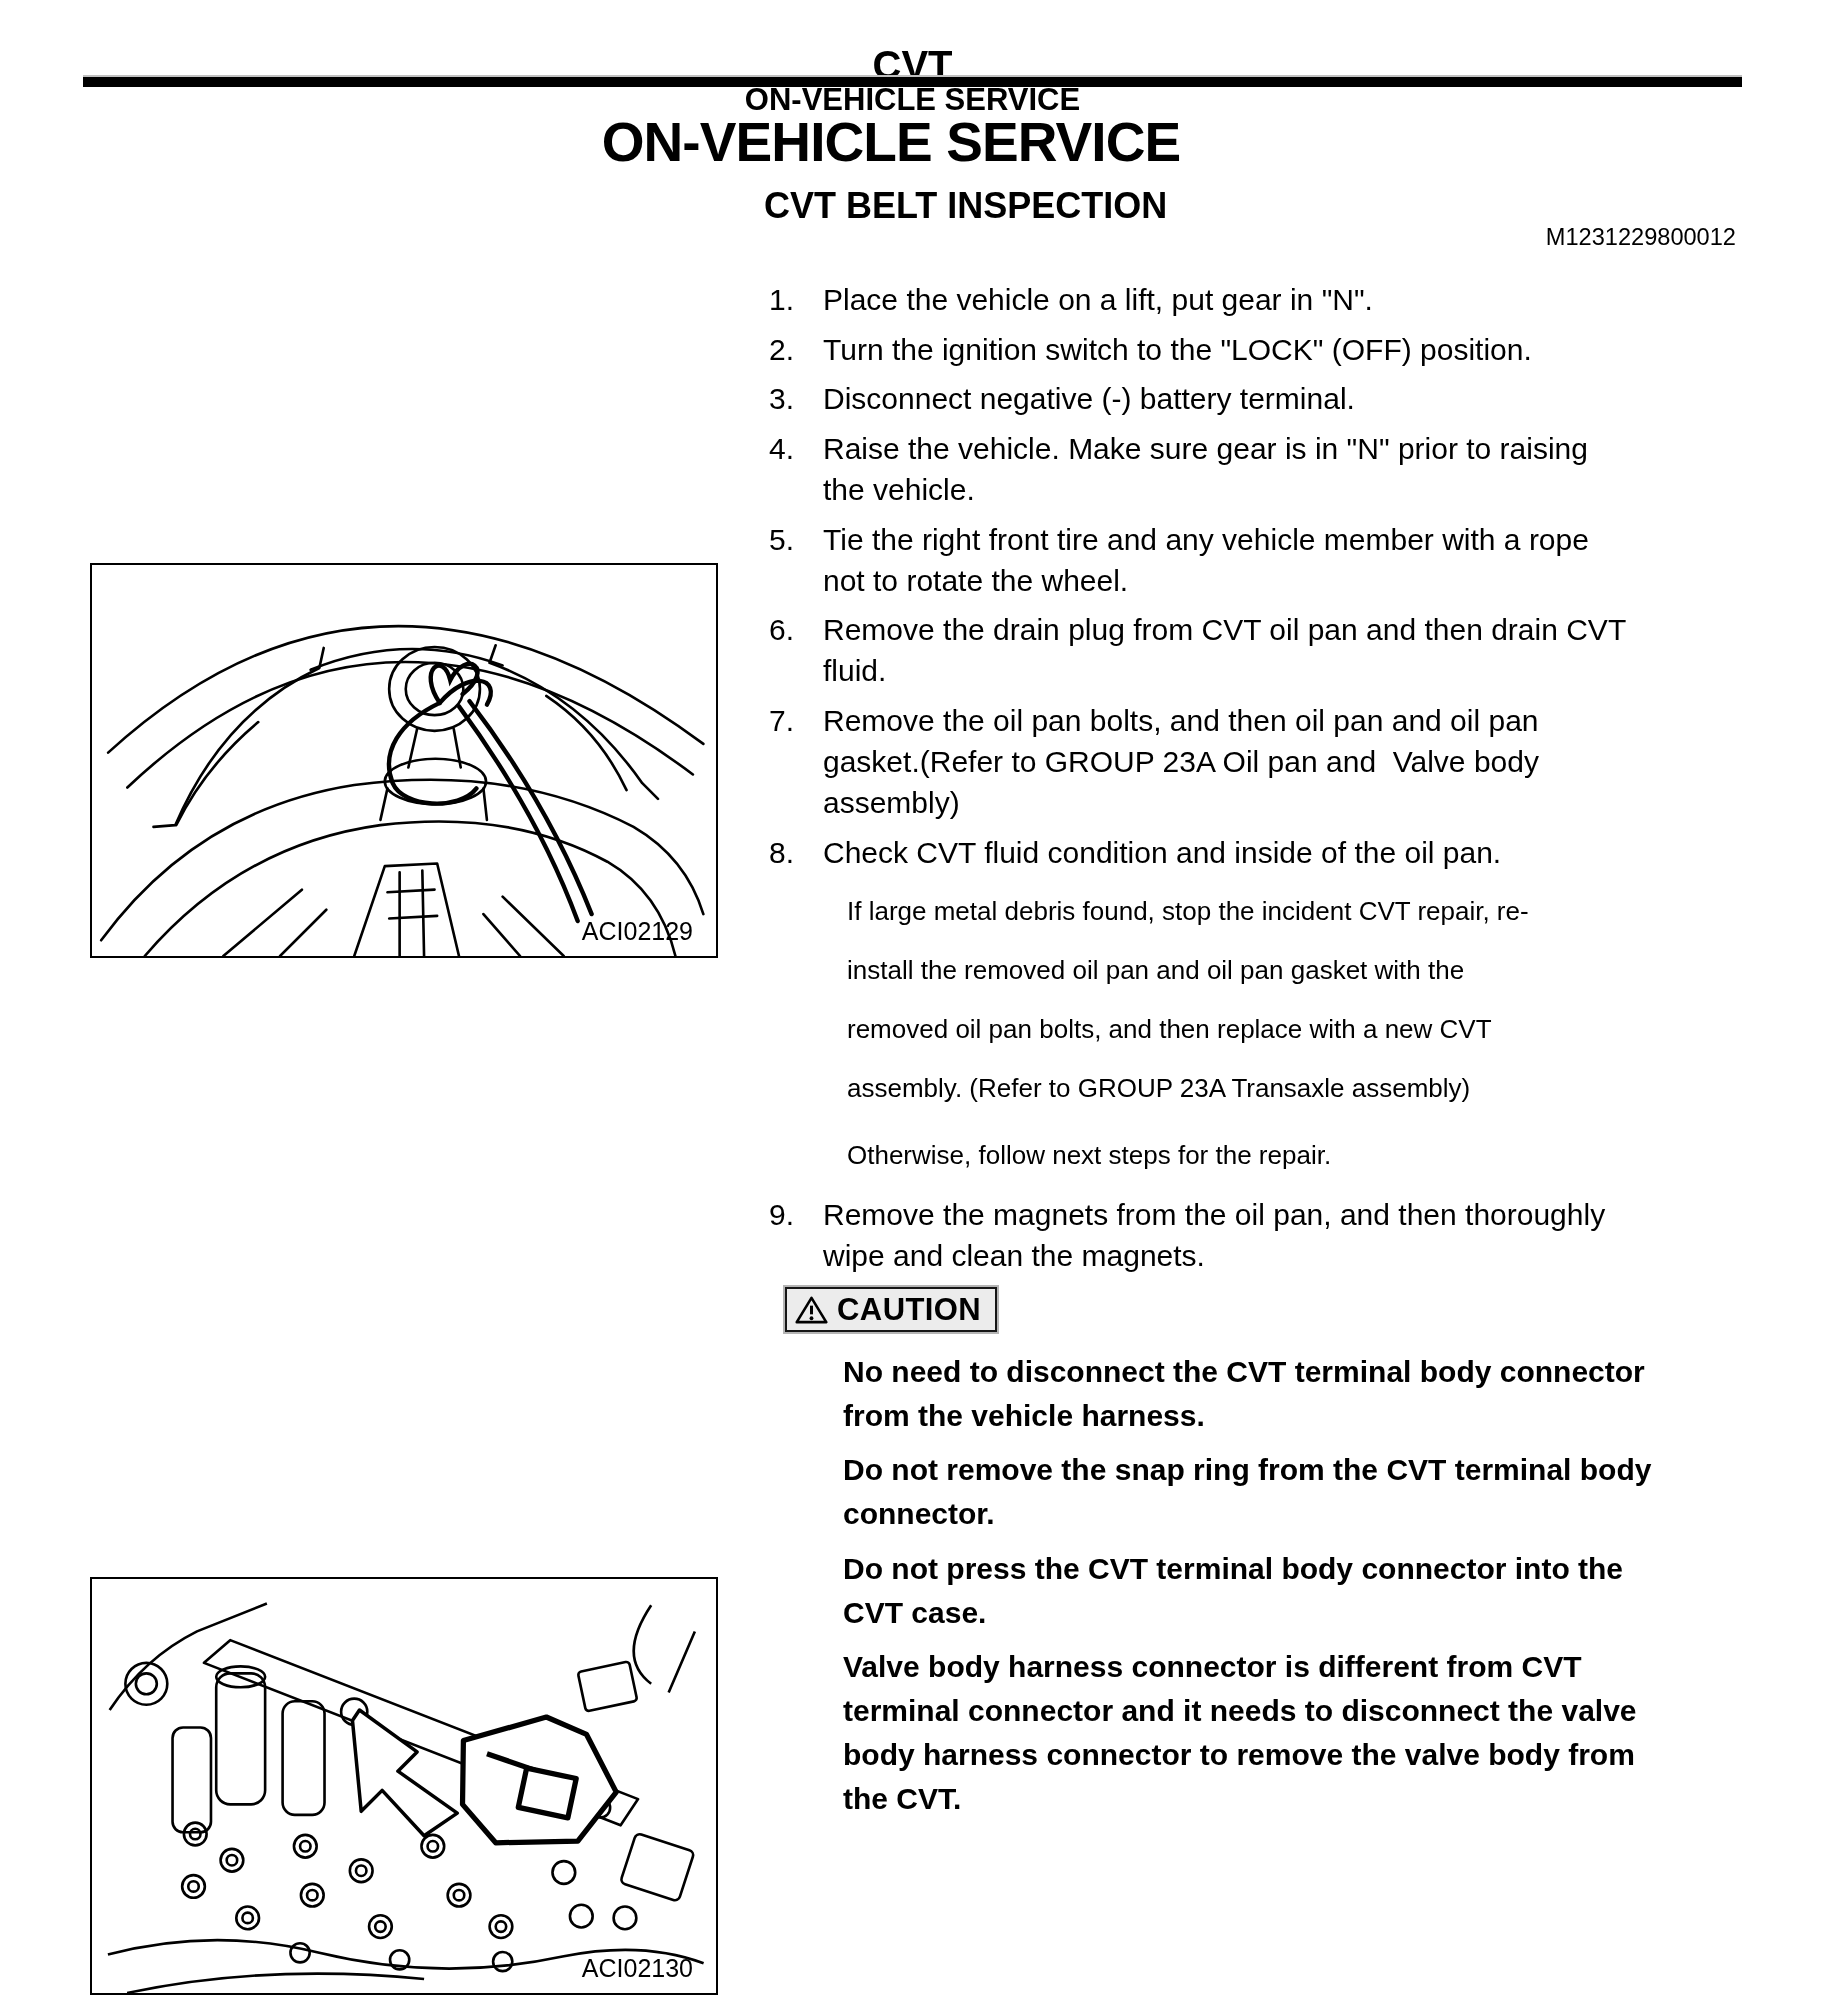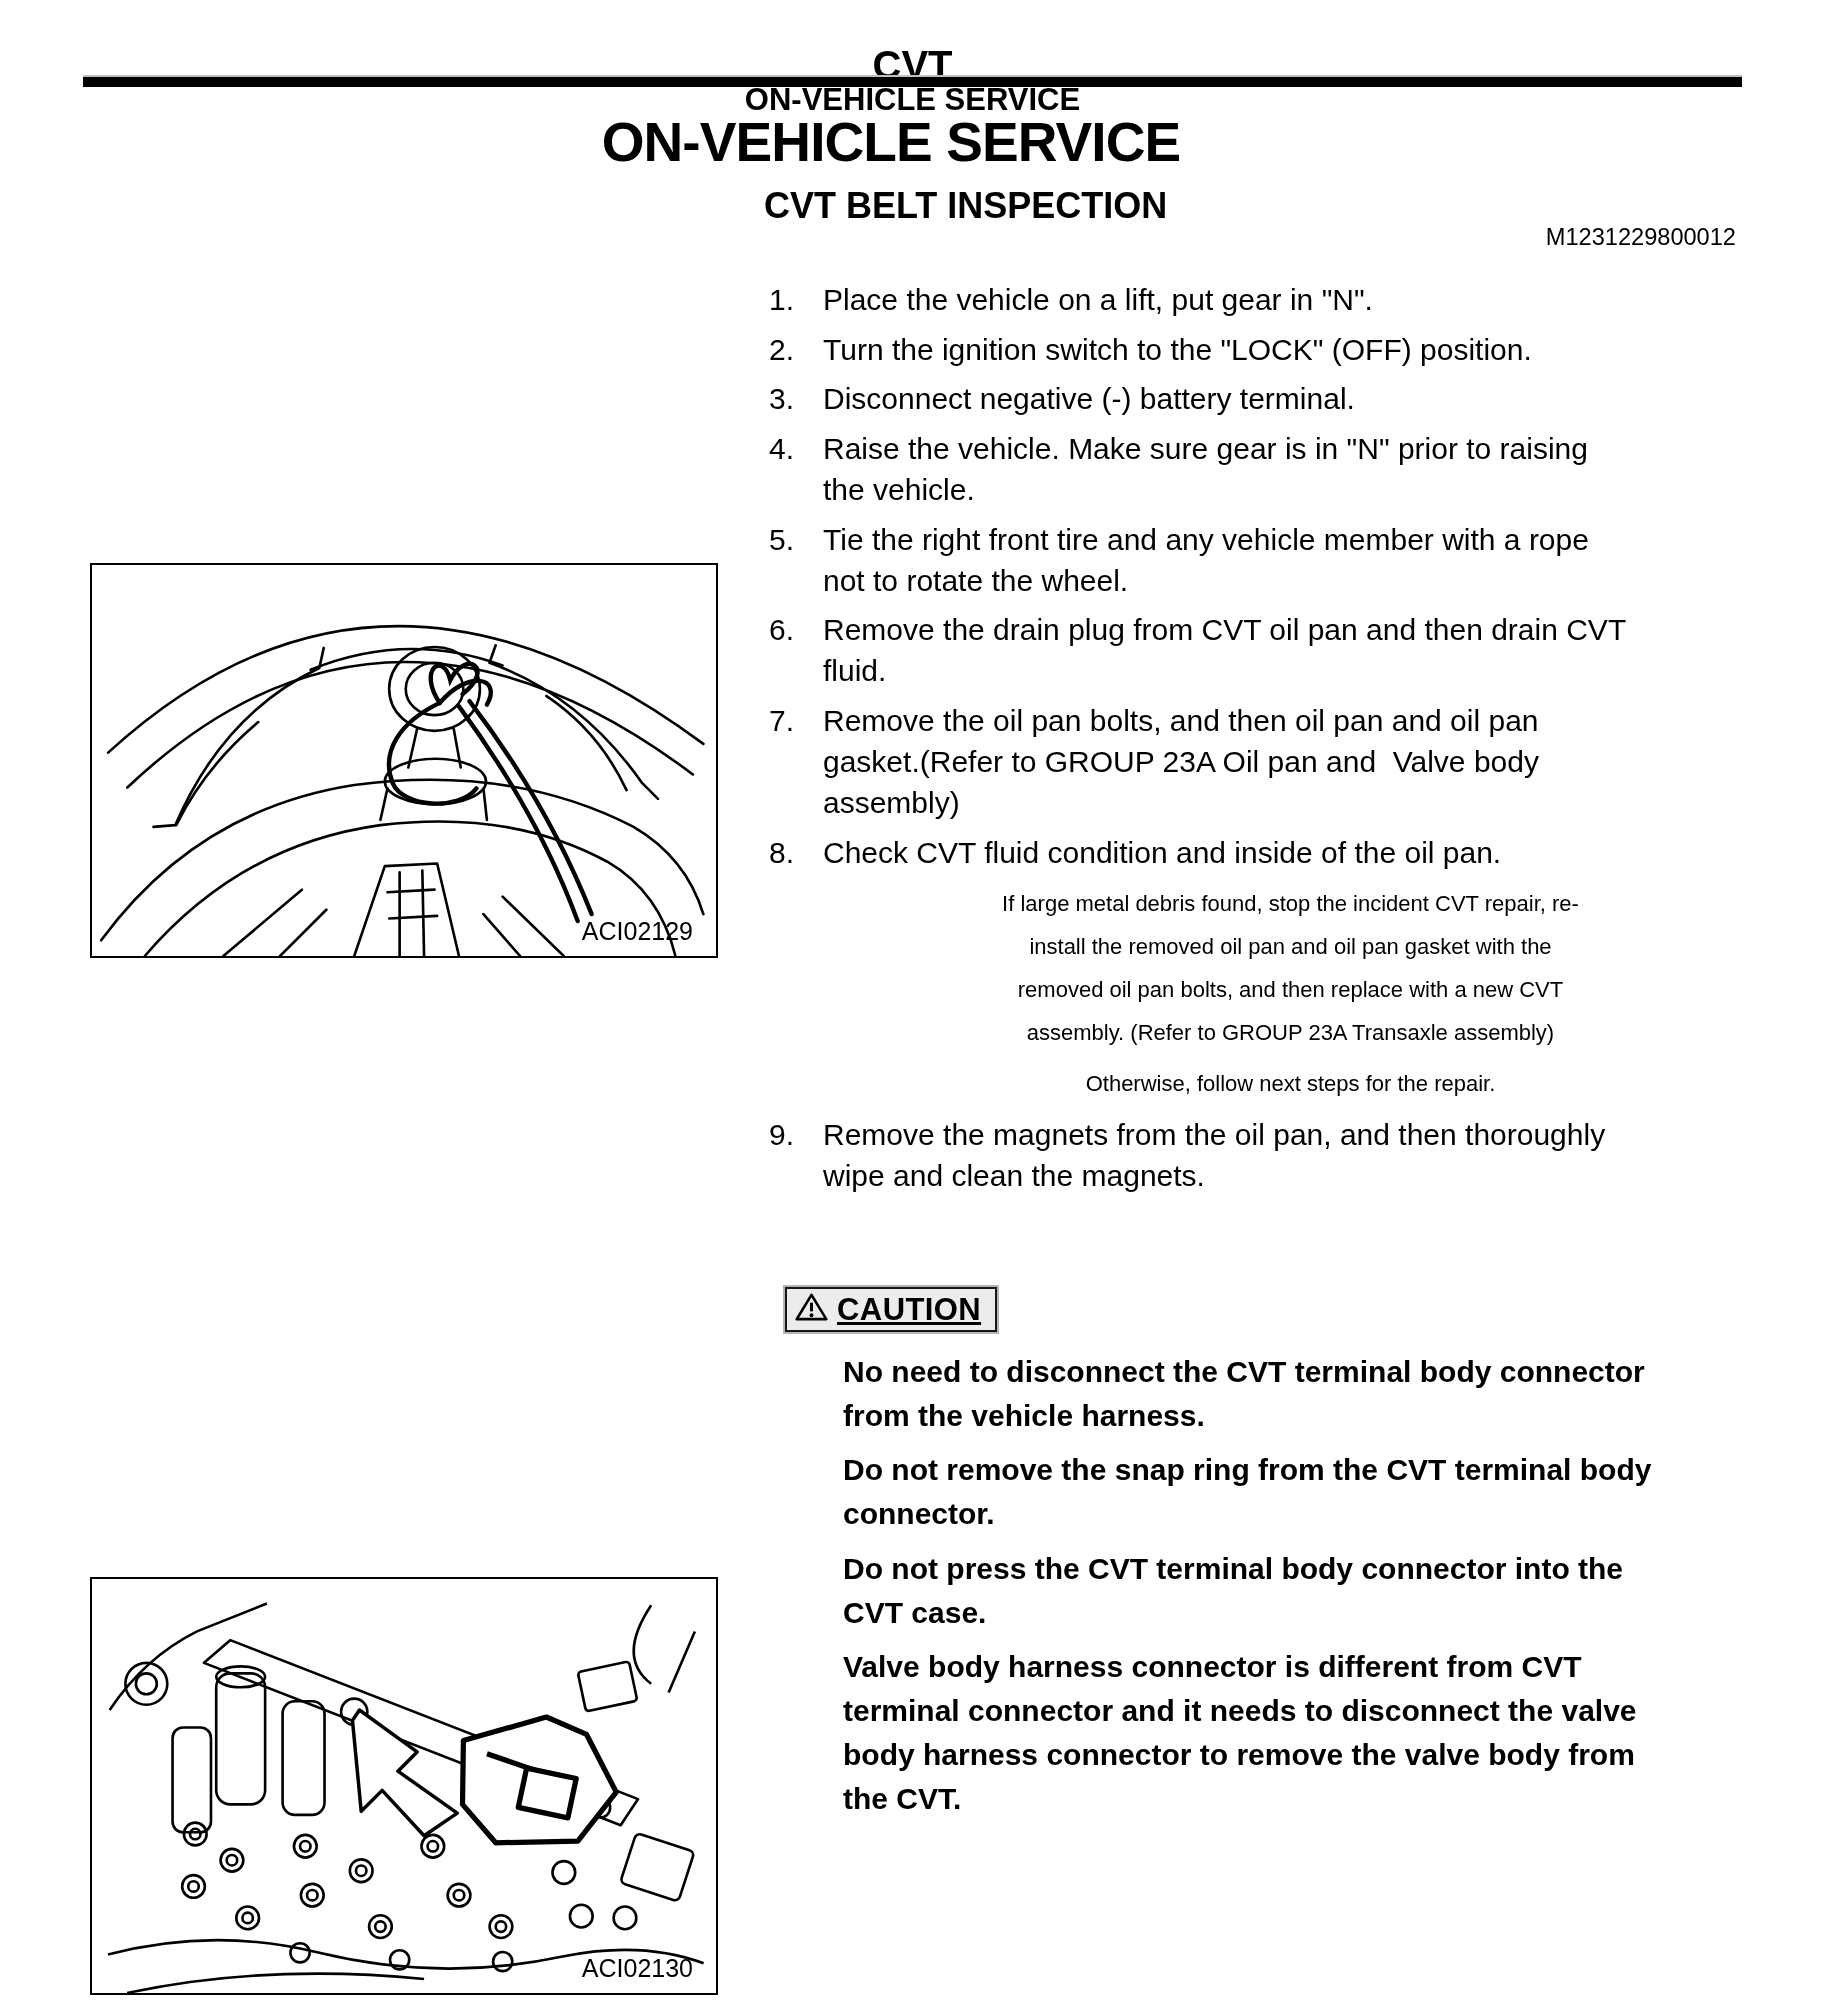--- a/index.html
+++ b/index.html
@@ -24,28 +24,28 @@
   #figure-1 { left:90px; top:563px; width:624px; height:391px; }
   #figure-2 { left:90px; top:1577px; width:624px; height:414px; }
   .figure-box svg { position:absolute; left:0; top:0; width:100%; height:100%; }
   .figure-label { position:absolute; right:23px; bottom:10.5px; font-size:25px; font-weight:normal; }
   
   #procedure { position:absolute; left:769px; top:279px; width:965px; }
   .proc-heading { font-size:32px; font-weight:bold; line-height:35px; margin:0 0 12.2px 0; }
   .step { display:flex; margin-bottom:8.7px; font-size:30px; line-height:41px; }
   .step-num { width:54px; flex:0 0 54px; }
   .step-text { flex:1; white-space:pre-wrap; }
-  .sub-bullet { display:flex; margin-bottom:8.7px; padding-left:32px; font-size:22px; line-height:43px;text-align:center; }
+  .sub-bullet { display:flex; margin-bottom:8.7px; padding-left:32px; font-size:26px; line-height:59px; }
   .dot-col { width:46px; flex:0 0 46px; }
   .dot { width:11.4px; height:11.4px; border-radius:50%; background:#000; margin-top:15px; }
   
   #caution-section { position:absolute; left:769px; top:1287px; width:965px; }
-  .caution-badge { display:inline-flex; align-items:flex-start; margin-left:15.7px; margin-bottom:17.5px;
+  .caution-badge { display:inline-flex; align-items:center; margin-left:15.7px; margin-bottom:17.5px;
     background:#ececec; border:2.6px solid #161616; outline:2.6px solid #b5b5b5;
-    padding:2.6px 14px 2.6px 8.7px;text-decoration:underline; }
+    padding:2.6px 14px 2.6px 8.7px; }
   .caution-label { font-size:31px; font-weight:bold; letter-spacing:0.4px; margin-left:8.7px; }
   .caution-bullet { display:flex; margin-bottom:10.5px; padding-left:35px;
     font-size:30px; font-weight:bold; line-height:44px; }
   .c-dot-col { width:39px; flex:0 0 39px; }
   .c-dot-col .dot { margin-top:15.7px; }
   .caution-text { flex:1; white-space:pre-wrap; }
 </style>
 </head>
 <body>
 

